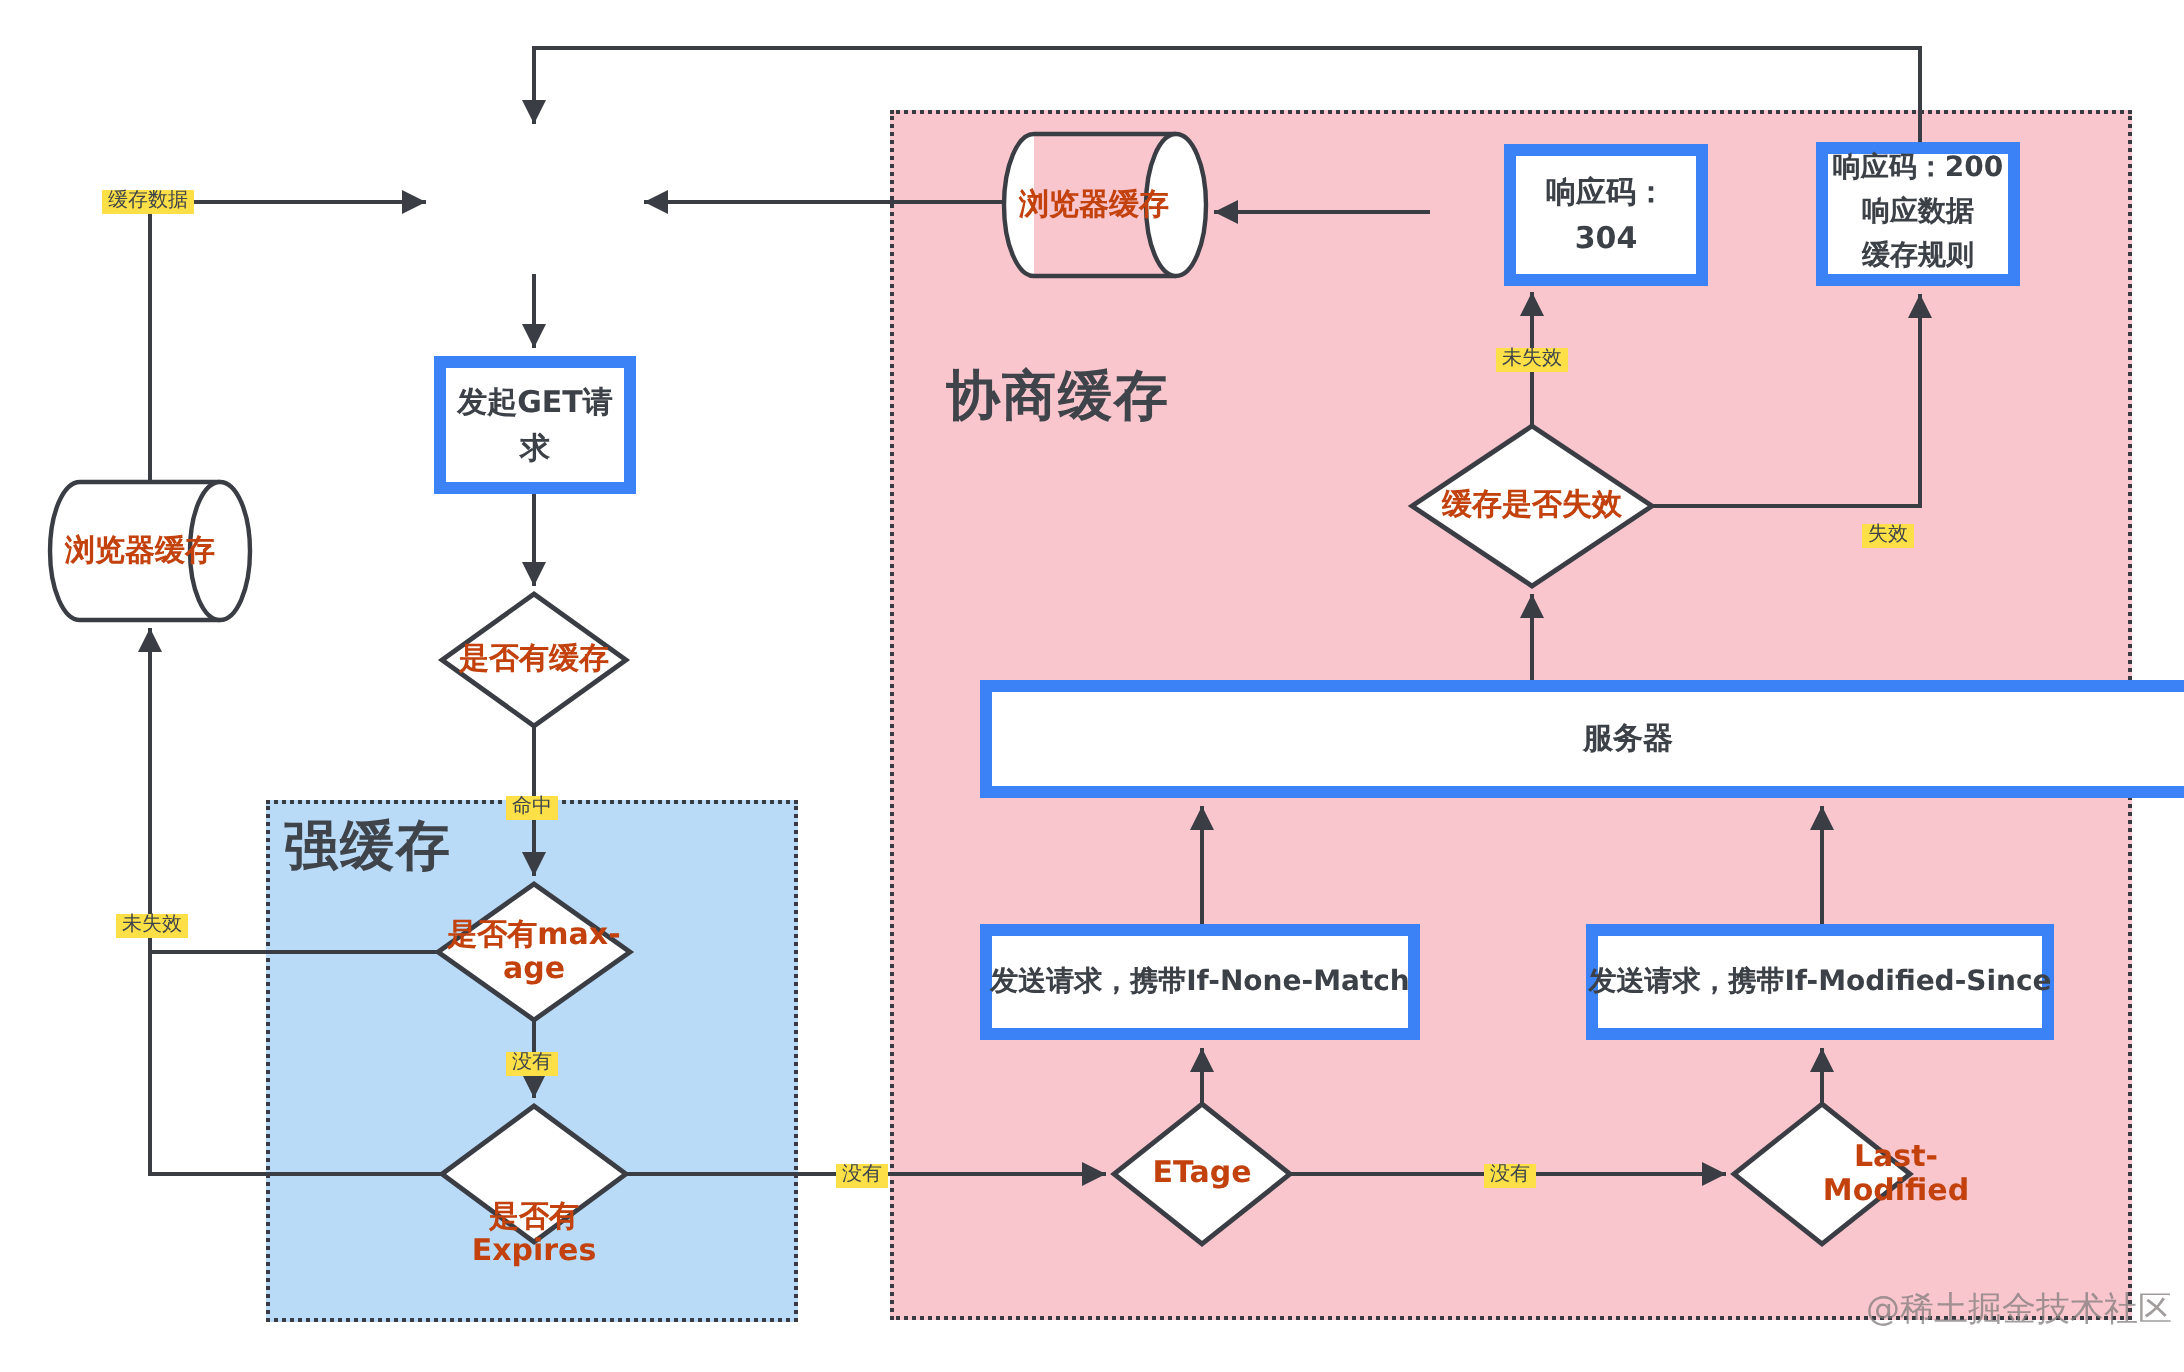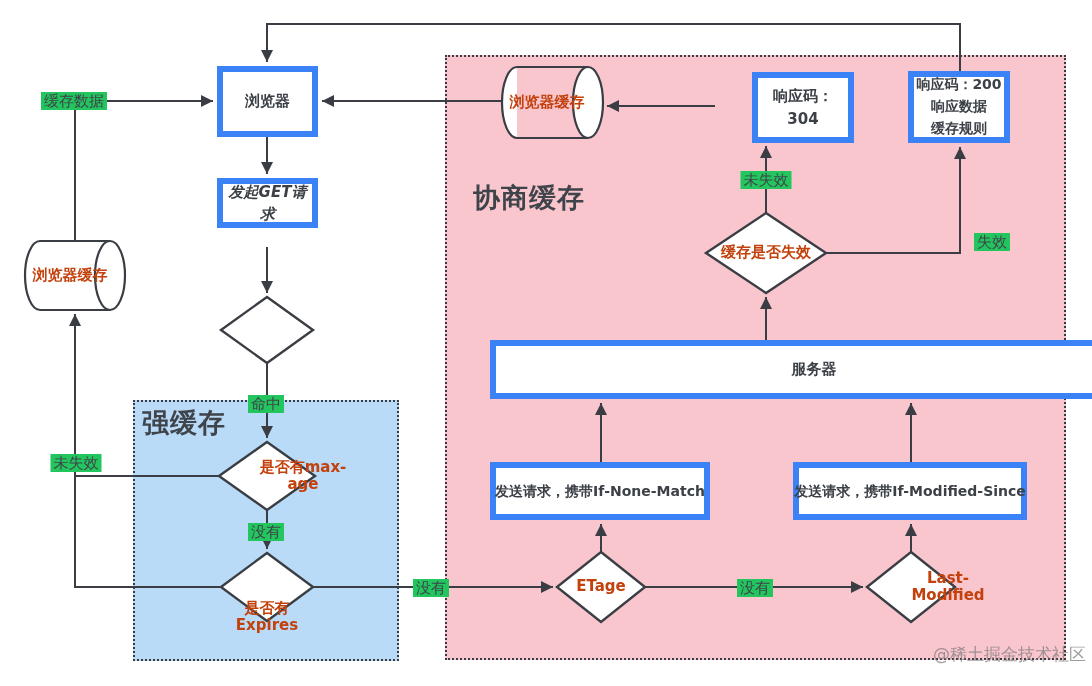--- a/index.html
+++ b/index.html
@@ -22,22 +22,22 @@
   .box.multi{font-size:14px;line-height:1.55;}
   .dlabel{
     position:absolute;display:flex;flex-direction:column;align-items:center;justify-content:center;
     text-align:center;font-weight:bold;font-size:15px;line-height:1.15;color:#c2410c;z-index:3;
   }
   .cyl-label{
     position:absolute;display:flex;align-items:center;justify-content:center;text-align:center;
     font-weight:bold;font-size:15px;color:#c2410c;z-index:3;
   }
   .elabel{
-    position:absolute;transform:translate(-50%,-50%);background:#22c55e;padding:0 3px;
-    font-size:15px;color:#3f444a;z-index:4;white-space:nowrap;line-height:1.2;
+    position:absolute;transform:translate(-50%,-50%);background:#fde047;padding:0 3px;
+    font-size:10px;color:#3f444a;z-index:4;white-space:nowrap;line-height:1.2;
   }
   .watermark{
     position:absolute;left:906px;top:643px;width:180px;text-align:right;
     font-size:17px;color:rgba(130,124,124,0.75);z-index:5;white-space:nowrap;
   }
 </style>
 </head>
 <body>
 
 <div class="canvas">
@@ -91,24 +91,21 @@
       <g>
         <path d="M517,67 H588 M517,138 H588 M517,67 A15,35.5 0 0 0 517,138"></path>
         <ellipse cx="588" cy="102.5" rx="15" ry="35.5"></ellipse>
       </g>
     </g>
   </svg>
 
   <div class="region-title" style="left:142px;top:405px;">强缓存</div>
   <div class="region-title" style="left:473px;top:180px;">协商缓存</div>
 
-  <div class="box" style="left:217px;top:66px;width:101px;height:71px;">
-    <span>浏览器</span>
-  </div>
-  <div class="box" style="left:217px;top:178px;width:101px;height:50px;font-style:italic;">
+  <div class="box" style="left:217px;top:178px;width:101px;height:69px;">
     <span>发起GET请求</span>
   </div>
   <div class="box" style="left:752px;top:72px;width:102px;height:71px;">
     <span>响应码：304</span>
   </div>
   <div class="box multi" style="left:908px;top:71px;width:102px;height:72px;">
     <span>
       <span style="display:block">响应码：200</span>
       <span style="display:block">响应数据</span>
       <span style="display:block">缓存规则</span>
@@ -117,21 +114,22 @@
   <div class="box" style="left:490px;top:340px;width:648px;height:59px;">
     <span>服务器</span>
   </div>
   <div class="box nowrap" style="left:490px;top:462px;width:220px;height:58px;">
     <span>发送请求，携带If-None-Match</span>
   </div>
   <div class="box nowrap" style="left:793px;top:462px;width:234px;height:58px;">
     <span>发送请求，携带If-Modified-Since</span>
   </div>
 
-  <div class="dlabel" style="left:217px;top:442px;width:100px;height:68px;margin-left:36px;">
+  <div class="dlabel" style="left:221px;top:297px;width:92px;height:66px;">是否有缓存</div>
+  <div class="dlabel" style="left:217px;top:442px;width:100px;height:68px;">
     <span>是否有max-</span>
     <span>age</span>
   </div>
   <div class="dlabel" style="left:221px;top:583px;width:92px;height:68px;">
     <span>是否有</span>
     <span>Expires</span>
   </div>
   <div class="dlabel" style="left:706px;top:213px;width:120px;height:80px;">缓存是否失效</div>
   <div class="dlabel" style="left:557px;top:552px;width:88px;height:70px;">ETage</div>
   <div class="dlabel" style="left:867px;top:552px;width:88px;height:70px;margin-left:37px;">
@@ -142,17 +140,17 @@
   <div class="cyl-label" style="left:25px;top:241px;width:90px;height:69px;">浏览器缓存</div>
   <div class="cyl-label" style="left:502px;top:67px;width:90px;height:71px;">浏览器缓存</div>
 
   <div class="elabel" style="left:74px;top:101px;">缓存数据</div>
   <div class="elabel" style="left:266px;top:404px;">命中</div>
   <div class="elabel" style="left:266px;top:532px;">没有</div>
   <div class="elabel" style="left:76px;top:463px;">未失效</div>
   <div class="elabel" style="left:431px;top:588px;">没有</div>
   <div class="elabel" style="left:755px;top:588px;">没有</div>
   <div class="elabel" style="left:766px;top:180px;">未失效</div>
-  <div class="elabel" style="left:944px;top:242px;margin-left:48px;">失效</div>
+  <div class="elabel" style="left:944px;top:268px;">失效</div>
 
   <div class="watermark">@稀土掘金技术社区</div>
 
 </div>
 
 </body></html>

